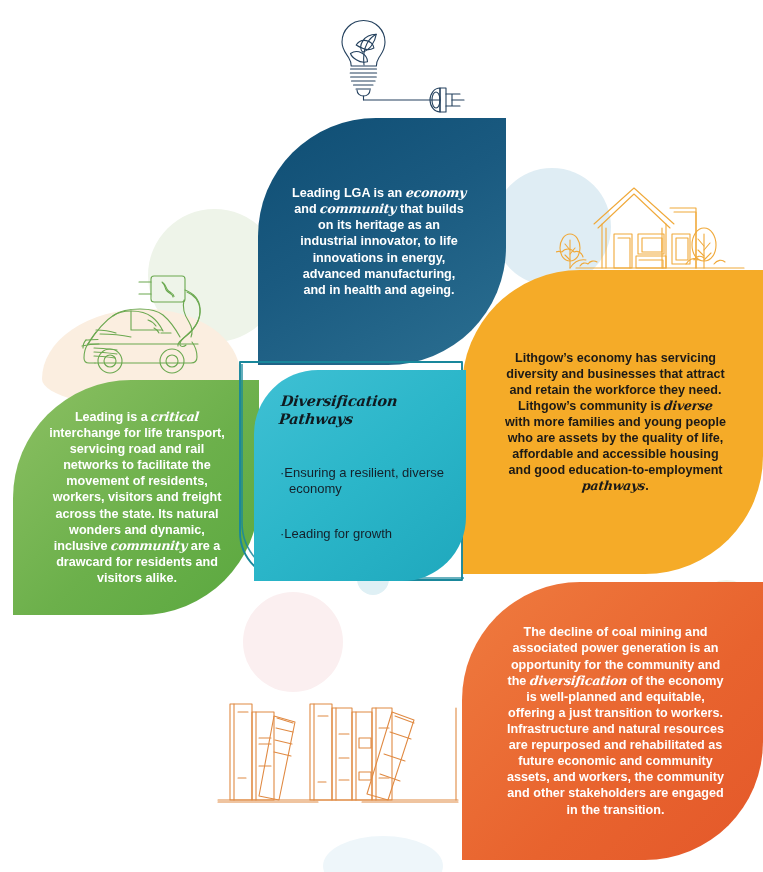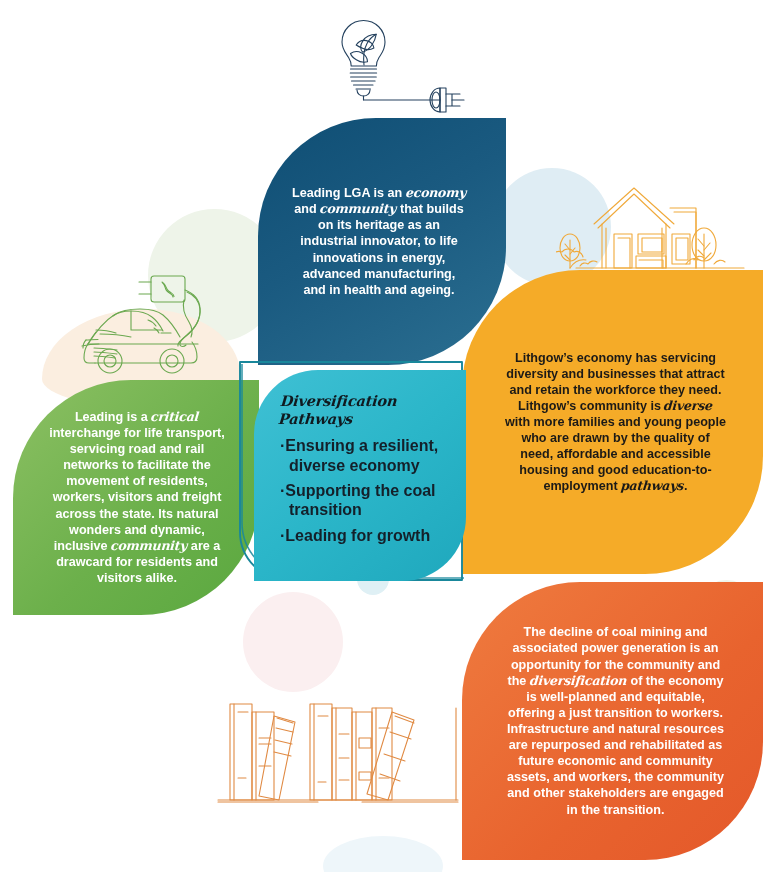--- a/index.html
+++ b/index.html
@@ -67,22 +67,22 @@
   #centre-content{
     position:absolute;left:0;top:0;width:100%;height:100%;
     box-sizing:border-box;padding:22px 16px 16px 26px;color:#101a20;
   }
   #centre-title{
     font-family:"DejaVu Serif",serif;font-style:italic;font-weight:700;
     font-size:14.5px;line-height:1.22;transform:skewX(-6deg);
     display:inline-block;letter-spacing:-0.2px;margin-bottom:9px;
   }
   .centre-bullet{
-    font-size:16px;font-weight:700;line-height:1.21;margin-bottom:6px;
-    padding-left:9px;text-indent:-9px;color:#14202a;
+    font-size:13px;font-weight:400;line-height:1.21;margin-bottom:6px;
+    padding-left:9px;text-indent:-9px;color:#14202a;margin-top:29px;
   }
 
   
   #frame-svg{position:absolute;left:232px;top:352px;width:242px;height:240px;overflow:visible;}
 
   
   .icon-svg{position:absolute;}
   #icon-bulb{left:300px;top:8px;width:190px;height:108px;}
   #icon-car{left:58px;top:258px;width:190px;height:132px;}
   #icon-house{left:556px;top:172px;width:200px;height:128px;}
@@ -184,21 +184,21 @@
       <path d="M14 68v28"></path>
       <path d="M14 78l-5-6M14 82l5-6M14 88l-5-5"></path>
       <path d="M-6 86c2-5 7-8 12-6 3-4 9-4 12 0 4-2 8 1 9 5"></path>
       <path d="M130 92c3-5 8-7 12-4M138 88c2-4 7-5 10-2M158 92c3-4 8-5 11-2"></path>
       <path d="M32 92c2-3 6-4 9-2M24 94c2-3 5-4 8-2"></path>
     </g>
   </svg>
 
   <div class="petal leaf" id="petal-orange">
     <div class="petal-text">
-      <p><span>Lithgow’s economy has servicing diversity and businesses that attract and retain the workforce they need. Lithgow’s community is </span><span class="script">diverse</span><span> with more families and young people who are drawn by the quality of need, affordable and accessible housing and good education-to-employment </span><span class="script">pathways</span><span>.</span></p>
+      <p><span>Lithgow’s economy has servicing diversity and businesses that attract and retain the workforce they need. Lithgow’s community is </span><span class="script">diverse</span><span> with more families and young people who are assets by the quality of life, affordable and accessible housing and good education-to-employment </span><span class="script">pathways</span><span>.</span></p>
     </div>
   </div>
 
   <div class="petal leaf" id="petal-red">
     <div class="petal-text">
       <p><span>The decline of coal mining and associated power generation is an opportunity for the community and the </span><span class="script">diversification</span><span> of the economy is well-planned and equitable, offering a just transition to workers. Infrastructure and natural resources are repurposed and rehabilitated as future economic and community assets, and workers, the community and other stakeholders are engaged in the transition.</span></p>
     </div>
   </div>
 
   <div class="petal leaf" id="petal-green">
@@ -236,18 +236,17 @@
     <path d="M10 12 V168 A56 56 0 0 0 66 226 H232" fill="none" stroke="#19879b" stroke-width="1.6" opacity="0.85"></path>
   </svg>
 
   <div id="centre-tile">
     <div id="centre-content">
       <div id="centre-title">
         <span>Diversification</span><br>
         <span>Pathways</span>
       </div>
       <div class="centre-bullet">·Ensuring a resilient, diverse economy</div>
-      <div class="centre-bullet">·Supporting the coal transition</div>
       <div class="centre-bullet">·Leading for growth</div>
     </div>
   </div>
 
 </div>
 
 </body></html>

